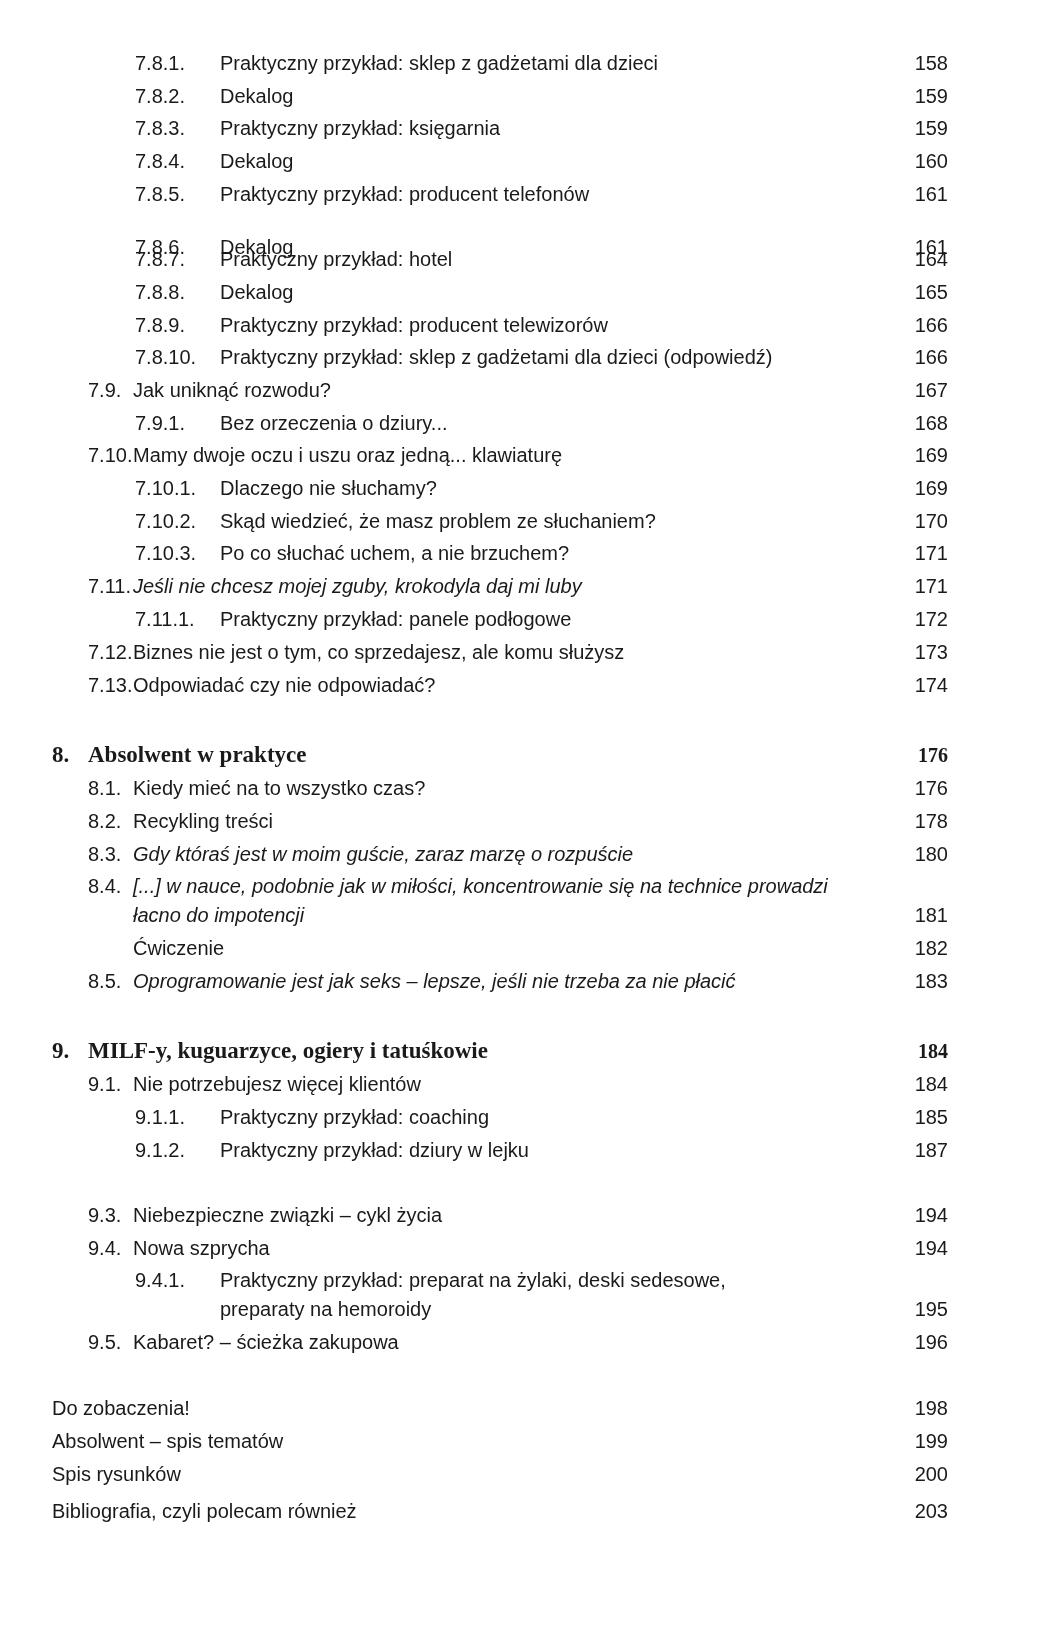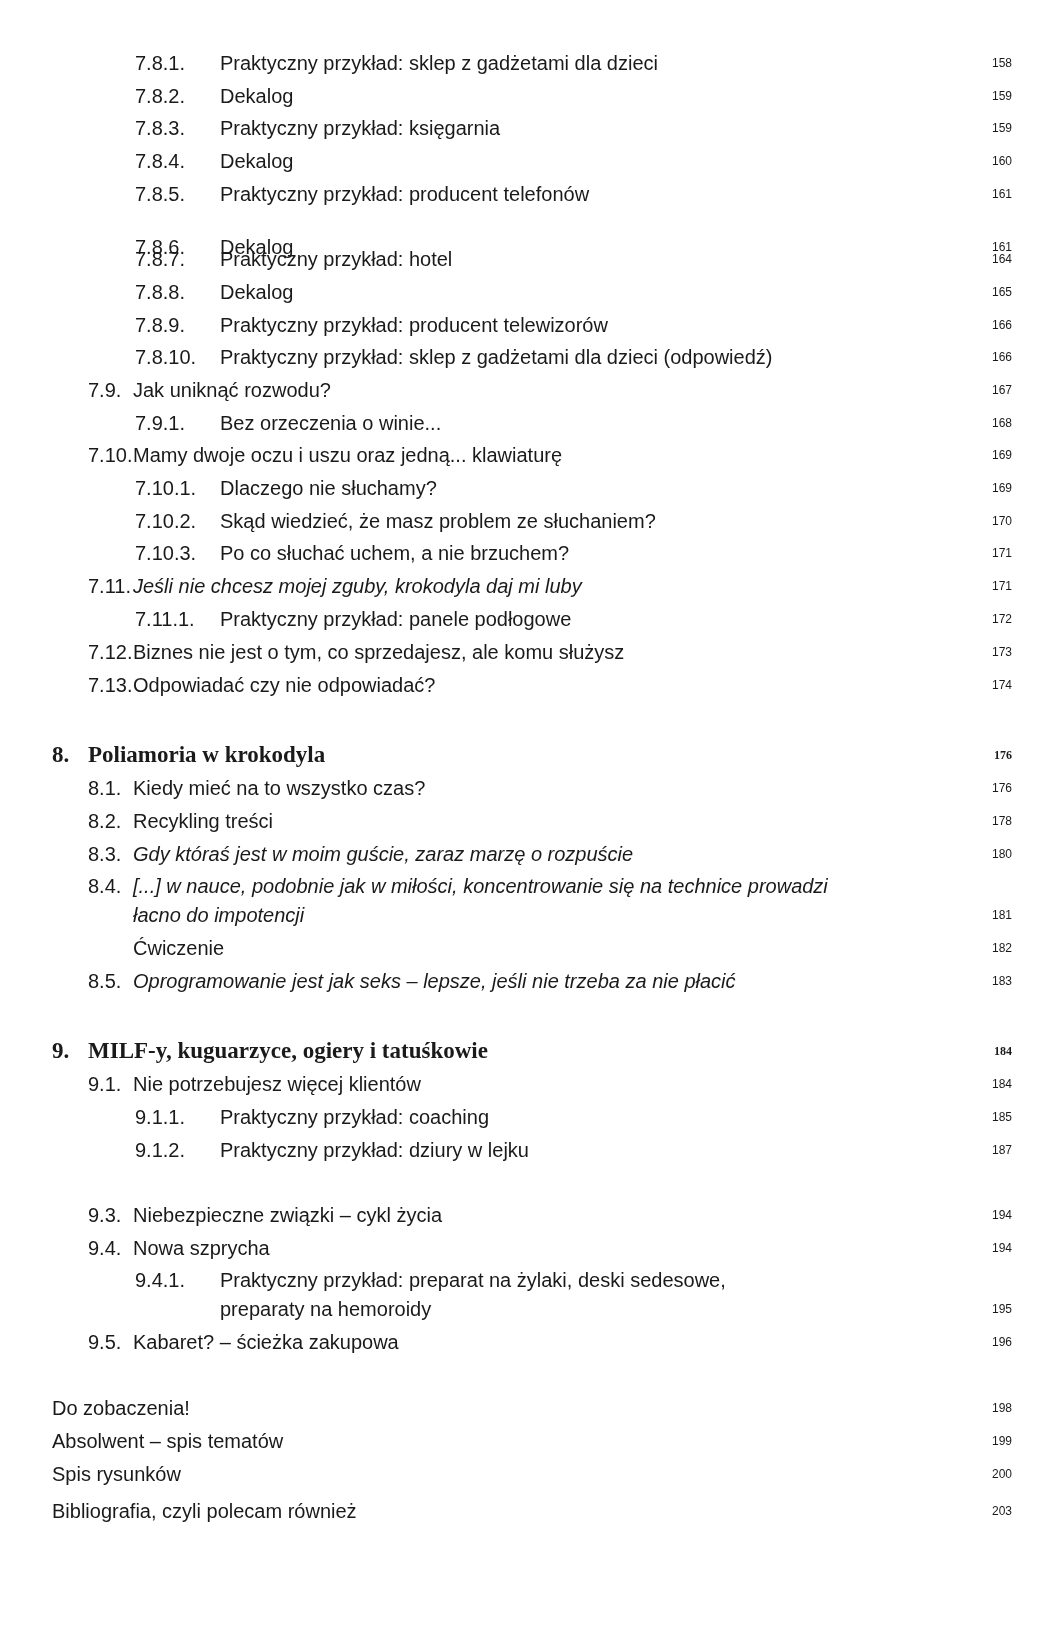--- a/index.html
+++ b/index.html
@@ -4,21 +4,21 @@
   <style>
     html, body { margin: 0; padding: 0; background: #ffffff; }
     body {
       width: 1048px; height: 1626px; position: relative; overflow: hidden;
       font-family: "Liberation Sans", sans-serif; color: #1a1a1a;
     }
     .page { position: absolute; left: 0; top: 0; width: 1048px; height: 1411px; }
     .row { position: absolute; left: 0; width: 1048px; height: 30px; font-size: 20px; line-height: 30px; }
     .num { position: absolute; white-space: nowrap; }
     .title { position: absolute; white-space: nowrap; }
-    .pg { position: absolute; left: 948px; width: 64px; text-align: right; font-size: 12px; }
+    .pg { position: absolute; left: 884px; width: 64px; text-align: right; font-size: 20px; }
     .it { font-style: italic; }
     .chap { font-family: "Liberation Serif", serif; font-weight: bold; font-size: 23px; }
     .chap .num { font-family: "Liberation Serif", serif; }
     
     .l3 .num { left: 135px; }
     .l3 .title { left: 220px; }
     .l2 .num { left: 88px; }
     .l2 .title { left: 133px; }
     .l2b .num { left: 88px; }
     .l2b .title { left: 133px; }
@@ -81,21 +81,21 @@
       <span class="title">Praktyczny przykład: sklep z gadżetami dla dzieci (odpowiedź)</span>
       <span class="pg">166</span>
     </div>
     <div class="row l2" style="top: 375px;">
       <span class="num">7.9.</span>
       <span class="title">Jak uniknąć rozwodu?</span>
       <span class="pg">167</span>
     </div>
     <div class="row l3" style="top: 408px;">
       <span class="num">7.9.1.</span>
-      <span class="title">Bez orzeczenia o winie...</span>
+      <span class="title">Bez orzeczenia o dziury...</span>
       <span class="pg">168</span>
     </div>
     <div class="row l2" style="top: 440px;">
       <span class="num">7.10.</span>
       <span class="title">Mamy dwoje oczu i uszu oraz jedną... klawiaturę</span>
       <span class="pg">169</span>
     </div>
     <div class="row l3" style="top: 473px;">
       <span class="num">7.10.1.</span>
       <span class="title">Dlaczego nie słuchamy?</span>
@@ -126,21 +126,21 @@
       <span class="title">Biznes nie jest o tym, co sprzedajesz, ale komu służysz</span>
       <span class="pg">173</span>
     </div>
     <div class="row l2" style="top: 670px;">
       <span class="num">7.13.</span>
       <span class="title">Odpowiadać czy nie odpowiadać?</span>
       <span class="pg">174</span>
     </div>
     <div class="row l1 chap" style="top: 740px;">
       <span class="num">8.</span>
-      <span class="title">Poliamoria w krokodyla</span>
+      <span class="title">Absolwent w praktyce</span>
       <span class="pg">176</span>
     </div>
     <div class="row l2b" style="top: 773px;">
       <span class="num">8.1.</span>
       <span class="title">Kiedy mieć na to wszystko czas?</span>
       <span class="pg">176</span>
     </div>
     <div class="row l2b" style="top: 806px;">
       <span class="num">8.2.</span>
       <span class="title">Recykling treści</span>

